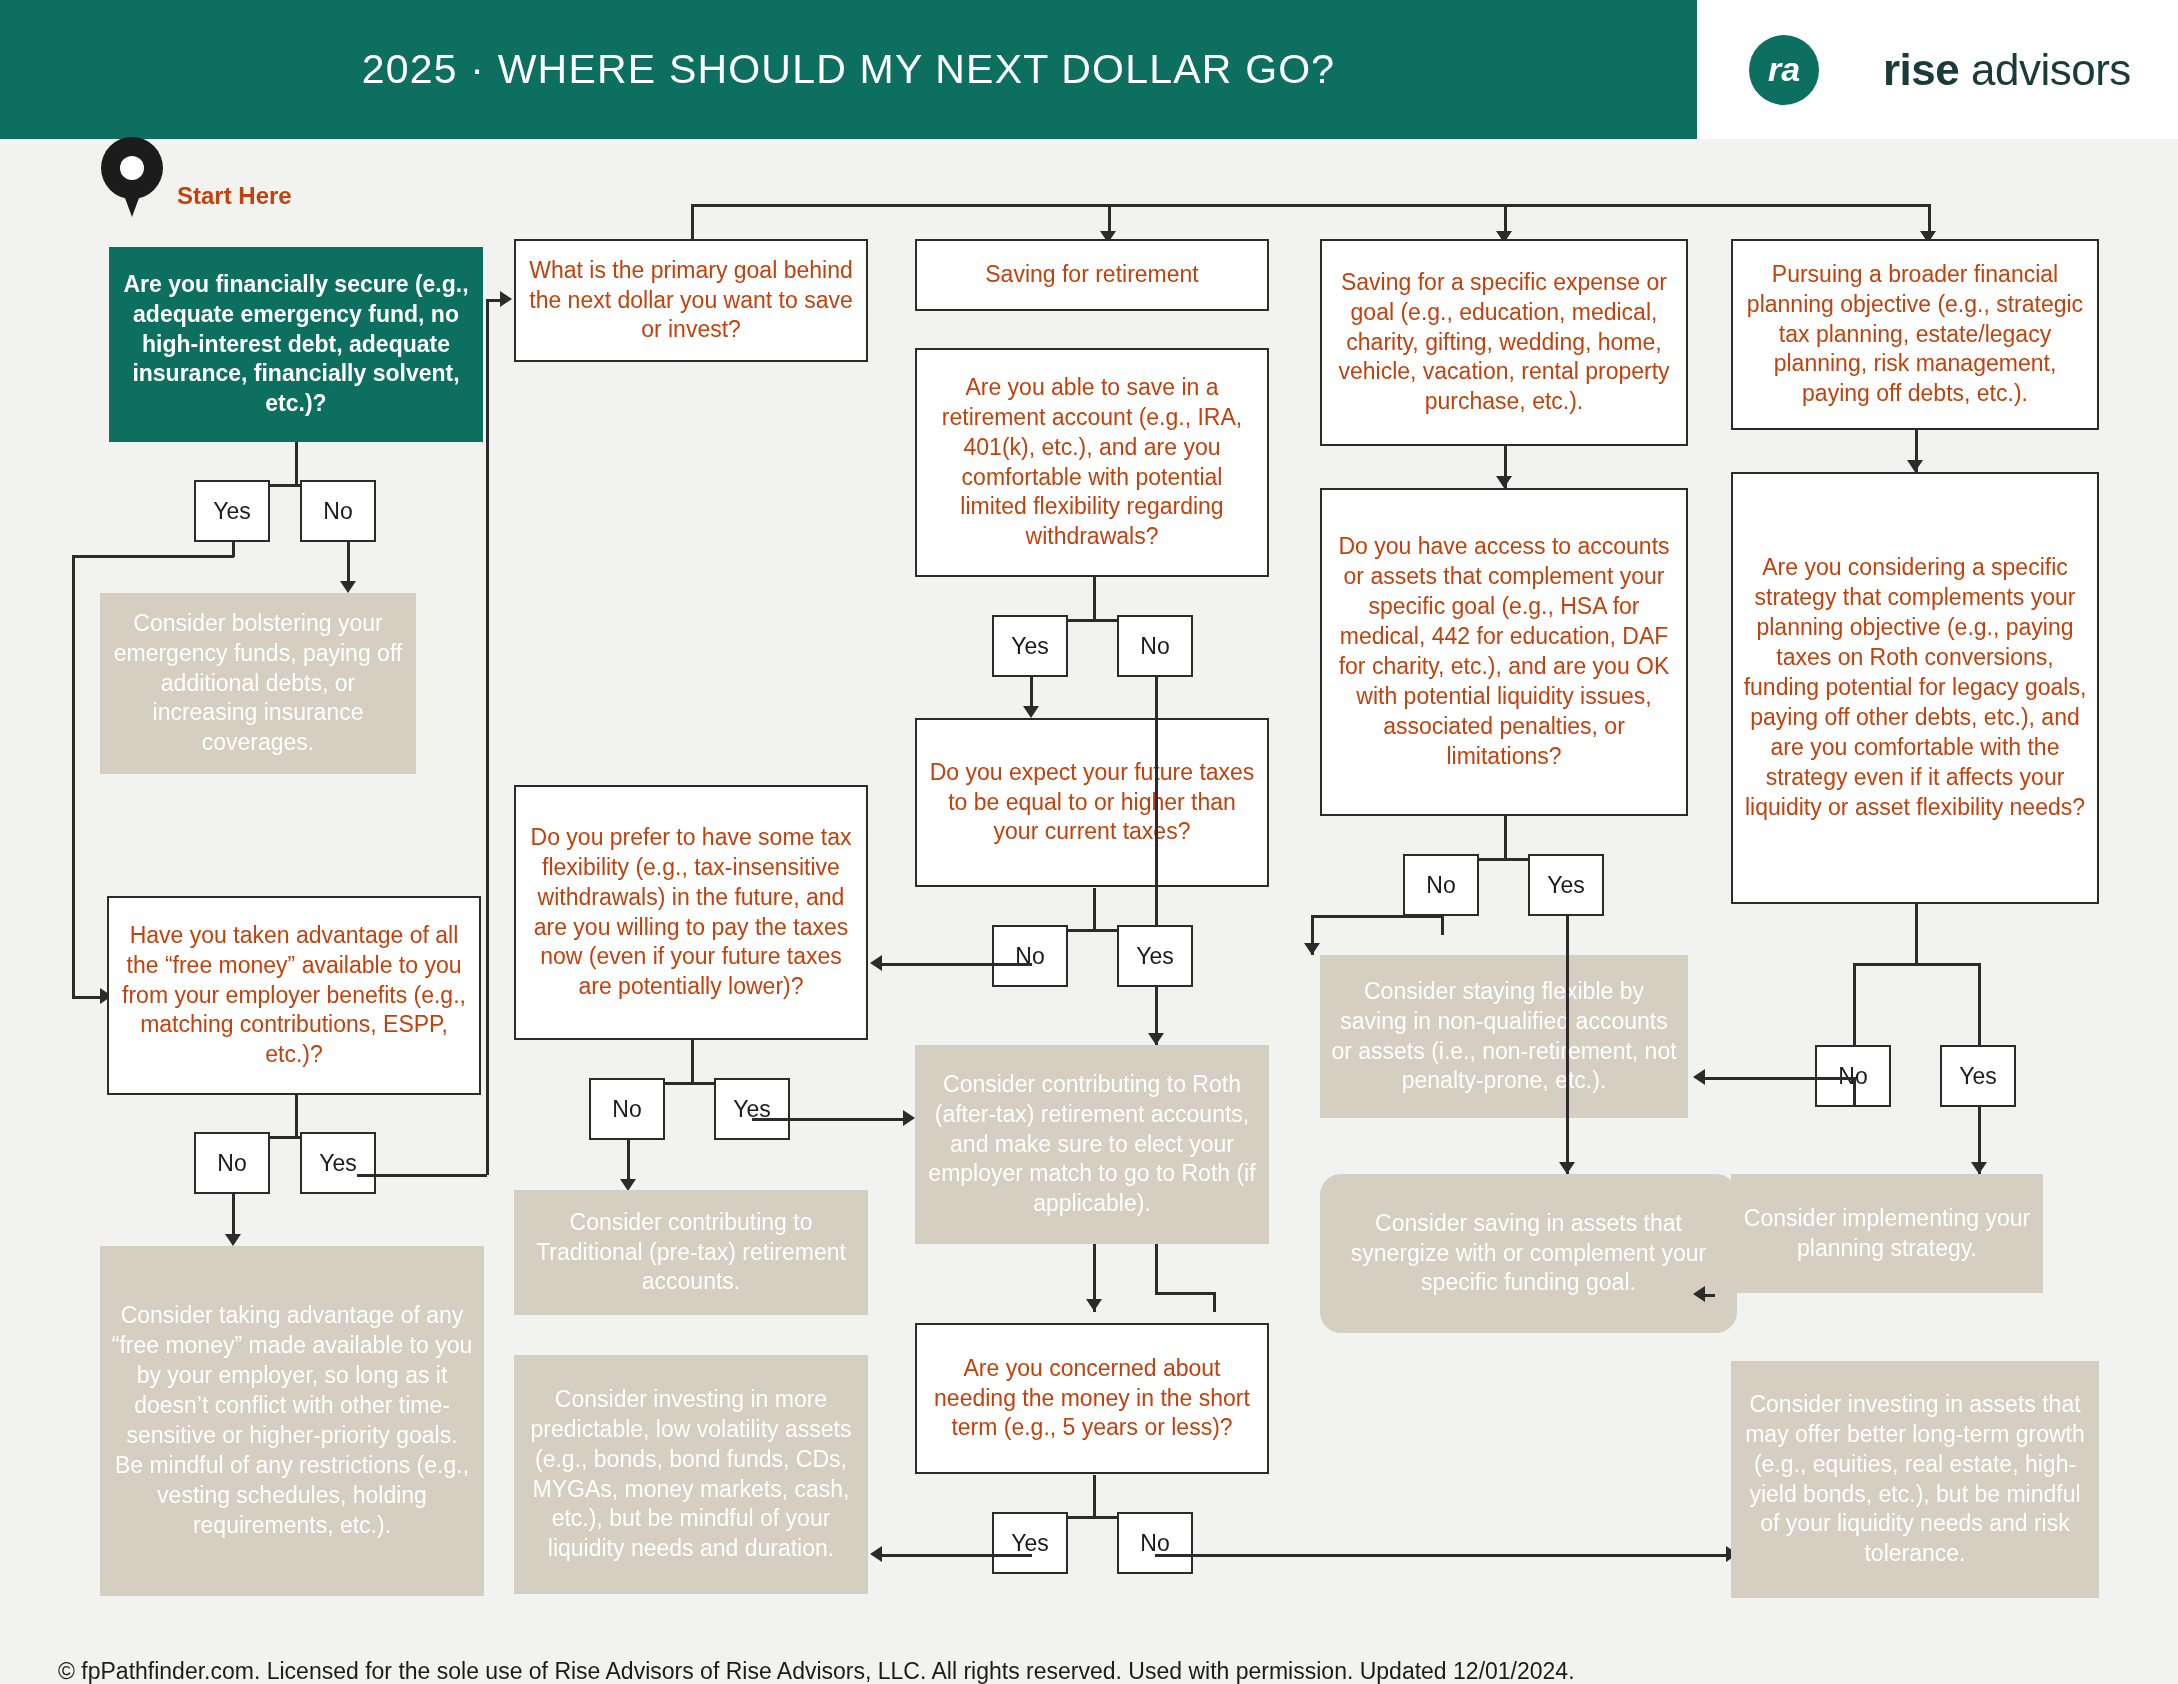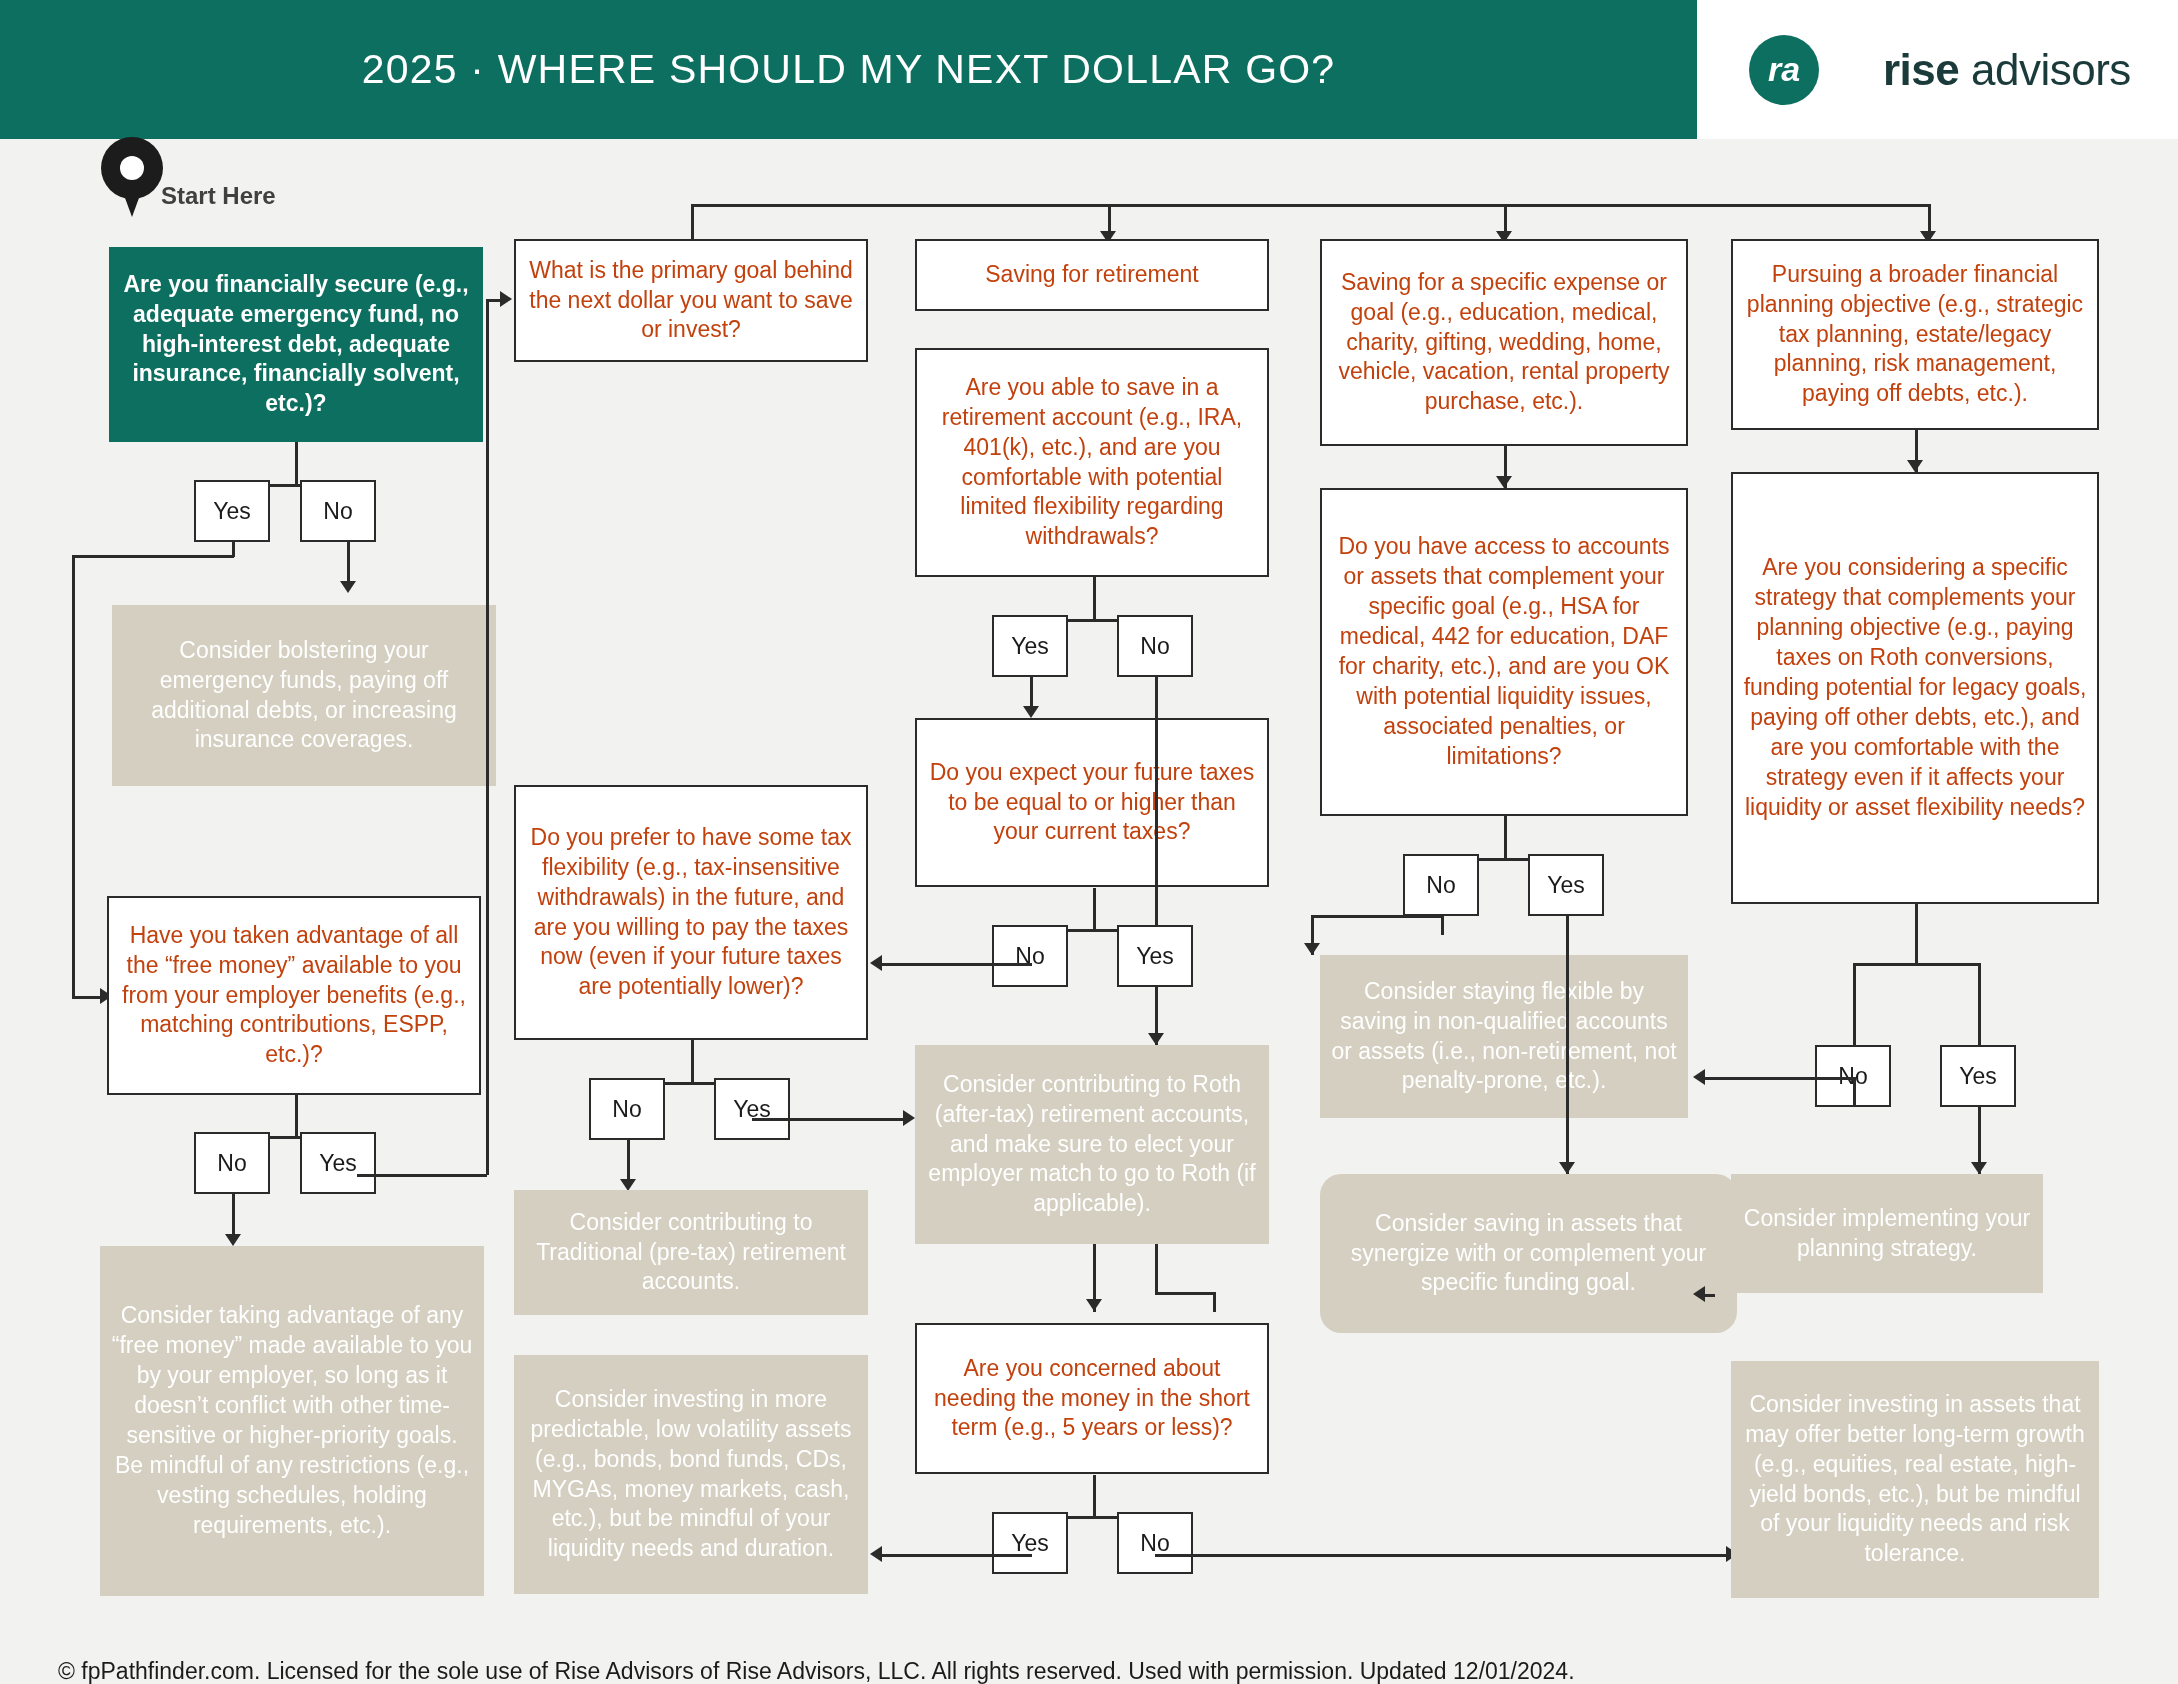--- a/index.html
+++ b/index.html
@@ -43,21 +43,21 @@
   .pin-dot{
     position:absolute;left:19px;top:19px;width:24px;height:24px;border-radius:50%;
     background:#ffffff;
   }
   .pin-tail{
     position:absolute;left:20px;top:50px;width:0;height:0;
     border-left:11px solid transparent;border-right:11px solid transparent;
     border-top:30px solid #1c1c1c;
   }
   .start-label{
-    position:absolute;left:161px;top:182px;font-size:24px;font-weight:700;color:#404040;
+    position:absolute;left:177px;top:182px;font-size:24px;font-weight:700;color:#c2410c;
   }
 
   .node{
     position:absolute;box-sizing:border-box;
     display:flex;align-items:center;justify-content:center;
     text-align:center;line-height:1.30;
     font-size:23px;color:#c2410c;
     padding:8px 10px;
   }
   .q{background:#ffffff;border:2.5px solid #2b2b2b;}
@@ -107,21 +107,21 @@
 <div class="ln lv" style="left:295px;top:442px;height:42px;"></div>
 <div class="ln lh" style="left:232px;top:484px;width:125px;"></div>
 <div class="ln lv" style="left:232px;top:484px;height:20px;"></div>
 <div class="ln lv" style="left:357px;top:484px;height:20px;"></div>
 
 <div class="yn" style="left:194px;top:480px;">Yes</div>
 <div class="yn" style="left:300px;top:480px;">No</div>
 
 <div class="ln lv" style="left:347px;top:541px;height:42px;"></div>
 <div class="arr arr-d" style="left:340px;top:581px;"></div>
-<div class="node action" style="left:112px;top:593px;width:384px;height:181px;margin-top:12px;">Consider bolstering your emergency funds, paying off additional debts, or increasing insurance coverages.</div>
+<div class="node action" style="left:100px;top:593px;width:316px;height:181px;">Consider bolstering your emergency funds, paying off additional debts, or increasing insurance coverages.</div>
 
 <div class="ln lv" style="left:232px;top:541px;height:16px;"></div>
 <div class="ln lh" style="left:72px;top:555px;width:162px;"></div>
 <div class="ln lv" style="left:72px;top:555px;height:443px;"></div>
 <div class="ln lh" style="left:72px;top:996px;width:34px;"></div>
 <div class="arr arr-r" style="left:100px;top:988px;"></div>
 
 <div class="node q" style="left:107px;top:896px;width:374px;height:199px;">Have you taken advantage of all the “free money” available to you from your employer benefits (e.g., matching contributions, ESPP, etc.)?</div>
 
 <div class="ln lv" style="left:295px;top:1095px;height:42px;"></div>

